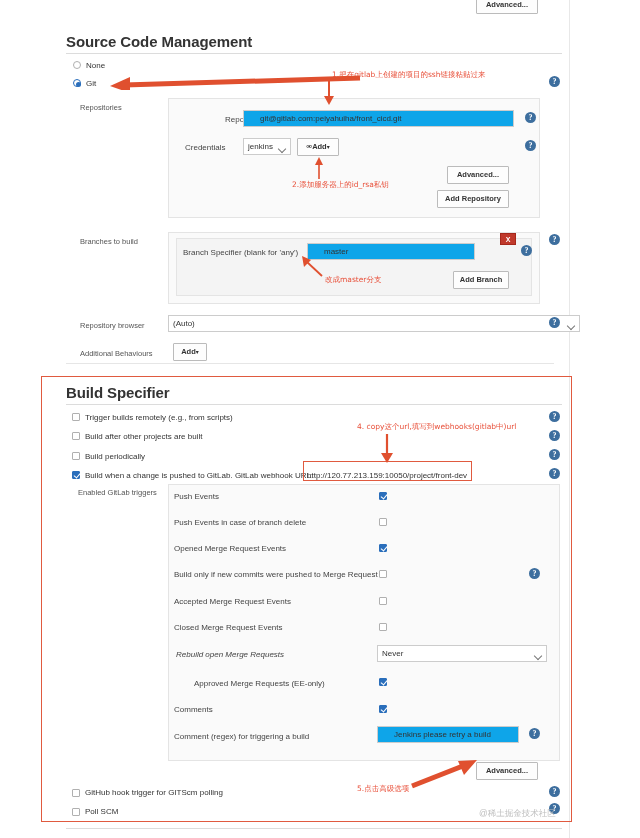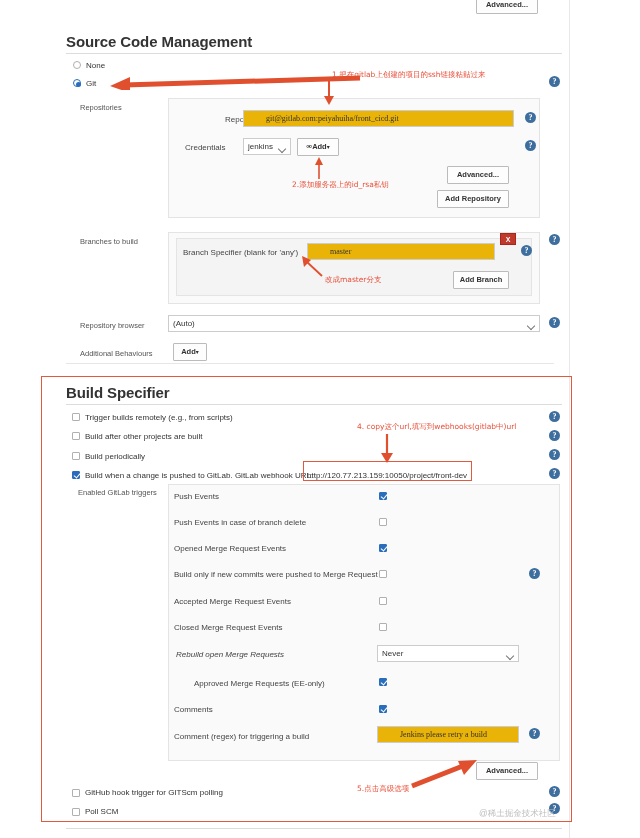--- a/index.html
+++ b/index.html
@@ -54,30 +54,30 @@
   .lbl-left {
     position: absolute;
     font-size: 7.5px;
     color: #555;
     white-space: nowrap;
   }
 
   
   .txt {
     position: absolute;
-    background: #eab308;
+    background: #0ea5e9;
     border: 1px solid #ccc;
     font-size: 8px;
     color: #333;
-    padding: 0 22px;
+    padding: 0 16px;
     line-height: 15px;
     height: 17px;
     white-space: nowrap;
     overflow: hidden;
-    font-family: Liberation Serif, serif;
+    font-family: Liberation Sans, sans-serif;
   }
   .sel {
     position: absolute;
     background: #fff;
     border: 1px solid #ccc;
     font-size: 8px;
     color: #333;
     padding: 0 14px 0 4px;
     line-height: 15px;
     height: 17px;
@@ -241,27 +241,27 @@
 
   <div class="lbl-left" style="left:80px; top:237px;">Branches to build</div>
   <div class="panel" style="left:168px; top:232px; width:372px; height:72px;"></div>
   <div class="help" style="left:549px; top:234px;">?</div>
 
   <div class="panel" style="left:176px; top:238px; width:356px; height:58px; background:#f4f4f4;"></div>
 
   <div class="delx" style="left:500px; top:233px;">X</div>
 
   <div class="lbl" style="left:183px; top:248px;">Branch Specifier (blank for 'any')</div>
-  <div class="txt" style="left:307px; top:243px; width:188px;">master</div>
+  <div class="txt" style="left:307px; top:243px; width:168px;">master</div>
   <div class="help" style="left:521px; top:245px;">?</div>
 
   <div class="btn" style="left:453px; top:271px; width:56px;">Add Branch</div>
 
   <div class="lbl-left" style="left:80px; top:321px;">Repository browser</div>
-  <div class="sel" style="left:168px; top:315px; width:372px;">(Auto)</div>
+  <div class="sel" style="left:168px; top:315px; width:412px;">(Auto)</div>
   <div class="help" style="left:549px; top:317px;">?</div>
 
   <div class="lbl-left" style="left:80px; top:349px;">Additional Behaviours</div>
   <div class="btn" style="left:173px; top:343px; width:34px;">
     <span>Add</span><span style="font-size:6px;">▾</span>
   </div>
 
   <div class="panel" style="left:66px; top:56px; width:488px; height:308px; background:transparent; border:0; border-bottom:1px solid #e6e6e6;"></div>
 
   <div class="redbox" style="left:41px; top:376px; width:531px; height:446px;"></div>
@@ -303,21 +303,21 @@
   <div class="cb" style="left:379px; top:570px;"></div>
   <div class="help" style="left:529px; top:568px;">?</div>
 
   <div class="lbl" style="left:174px; top:597px;">Accepted Merge Request Events</div>
   <div class="cb" style="left:379px; top:597px;"></div>
 
   <div class="lbl" style="left:174px; top:623px;">Closed Merge Request Events</div>
   <div class="cb" style="left:379px; top:623px;"></div>
 
   <div class="lbl" style="left:176px; top:650px;font-style:italic;">Rebuild open Merge Requests</div>
-  <div class="sel" style="left:377px; top:645px; width:142px;">Never</div>
+  <div class="sel" style="left:377px; top:645px; width:170px;">Never</div>
 
   <div class="lbl" style="left:174px; top:679px;margin-left:20px;">Approved Merge Requests (EE-only)</div>
   <div class="cb on" style="left:379px; top:678px;"></div>
 
   <div class="lbl" style="left:174px; top:705px;">Comments</div>
   <div class="cb on" style="left:379px; top:705px;"></div>
 
   <div class="lbl" style="left:174px; top:732px;">Comment (regex) for triggering a build</div>
   <div class="txt" style="left:377px; top:726px; width:142px;">Jenkins please retry a build</div>
   <div class="help" style="left:529px; top:728px;">?</div>

